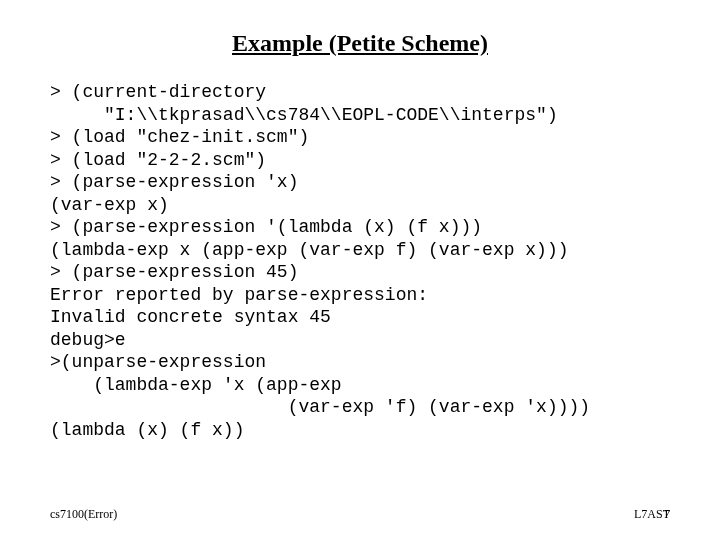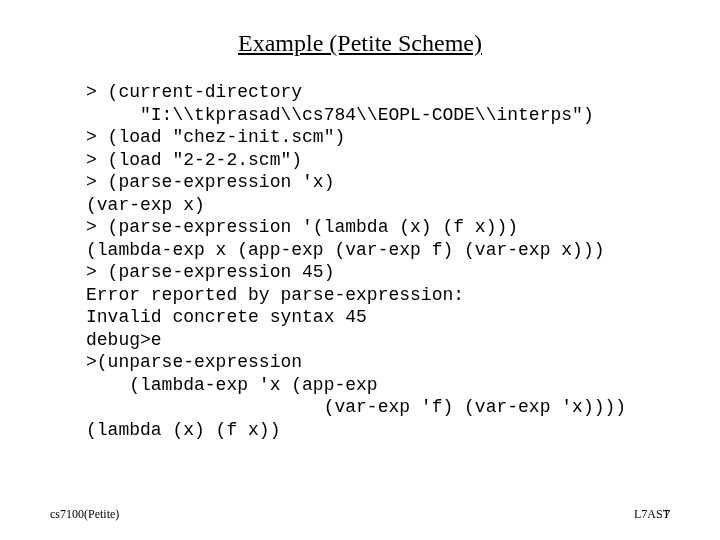--- a/index.html
+++ b/index.html
@@ -16,30 +16,29 @@
   .slide {
     padding: 30px 50px 0 50px;
     box-sizing: border-box;
     width: 720px;
     height: 540px;
     position: relative;
   }
   .title {
     text-align: center;
     font-size: 24px;
-    font-weight: normal;
+    font-weight: bold;
     text-decoration: underline;
     margin-bottom: 24px;
   }
   .code {
     font-family: "Courier New", Courier, monospace;
     font-size: 18px;
     white-space: pre;
     line-height: 1.25;
-    margin-left: 36px;
   }
   .footer {
     position: absolute;
     bottom: 18px;
     left: 50px;
     right: 50px;
     font-size: 12px;
     font-family: "Times New Roman", Times, serif;
     display: flex;
     justify-content: space-between;
@@ -69,17 +68,17 @@
 (lambda-exp x (app-exp (var-exp f) (var-exp x)))
 &gt; (parse-expression 45)
 Error reported by parse-expression:
 Invalid concrete syntax 45
 debug&gt;e
 &gt;(unparse-expression
     (lambda-exp 'x (app-exp
                       (var-exp 'f) (var-exp 'x))))
 (lambda (x) (f x))</div>
   <div class="footer">
-    <span>cs7100(Petite)</span>
+    <span>cs7100(Error)</span>
     <span class="footer-center">L7AST</span>
     <span class="footer-right">7</span>
   </div>
 </div>
 
 </body></html>

